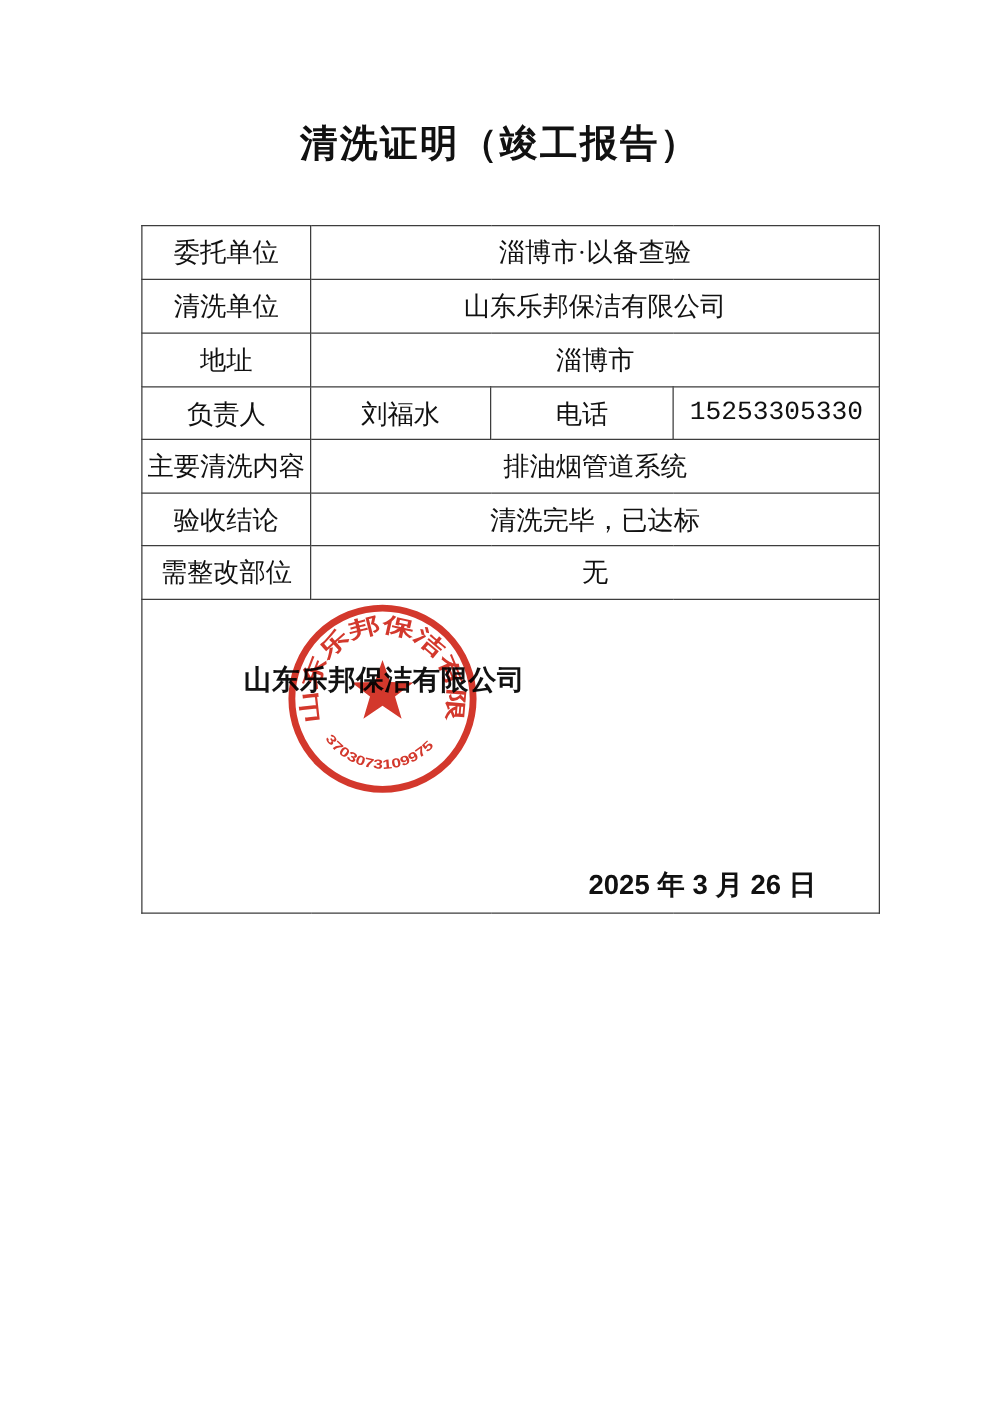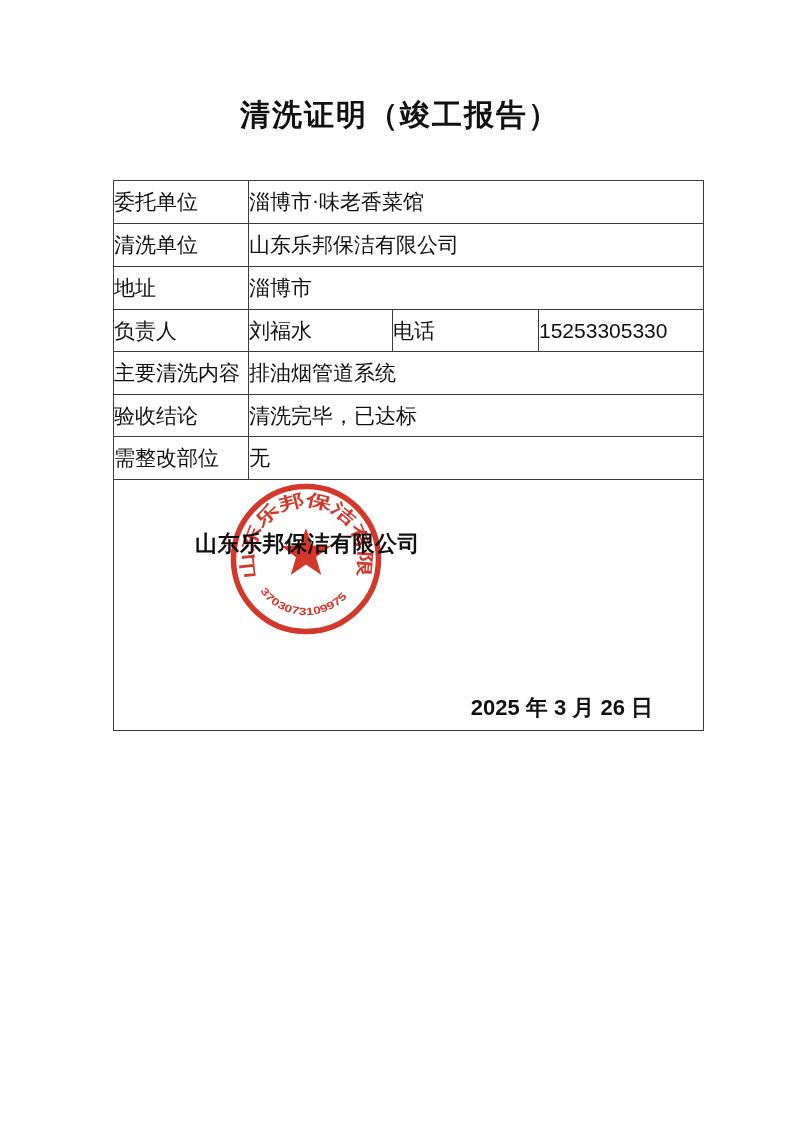--- a/index.html
+++ b/index.html
@@ -21,29 +21,30 @@
   }
   table.cert{
     position:absolute;
     left:113px;top:180px;
     width:590px;
     border-collapse:collapse;
     table-layout:fixed;
   }
   table.cert td{
     border:1px solid #3d3d3d;
+    text-align:center;
     vertical-align:middle;
     font-size:21px;
     padding:0;
     overflow:hidden;
   }
   tr.r43{height:43px;}
   tr.r42{height:42px;}
   td.num{
-    font-family:Liberation Sans, sans-serif;
+    font-family:Liberation Mono, monospace;
   }
   td.notes-cell{
     height:211px;
     text-align:justify;
     vertical-align:top;
     padding:5px 9px 0 9px;
     line-height:42px;
     text-indent:2em;
   }
   td.sig-cell{
@@ -92,21 +93,21 @@
   <table class="cert">
     <colgroup>
       <col style="width:135px">
       <col style="width:144px">
       <col style="width:146px">
       <col style="width:165px">
     </colgroup>
     <tbody>
       <tr class="r43">
         <td>委托单位</td>
-        <td colspan="3">淄博市·味老香菜馆</td>
+        <td colspan="3">淄博市·以备查验</td>
       </tr>
       <tr class="r43">
         <td>清洗单位</td>
         <td colspan="3">山东乐邦保洁有限公司</td>
       </tr>
       <tr class="r43">
         <td>地址</td>
         <td colspan="3">淄博市</td>
       </tr>
       <tr class="r42">

